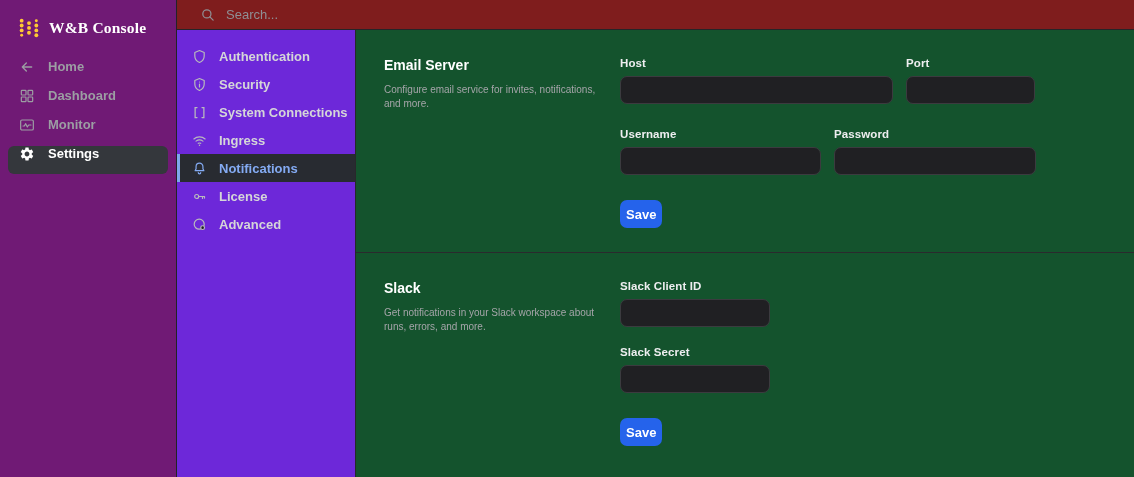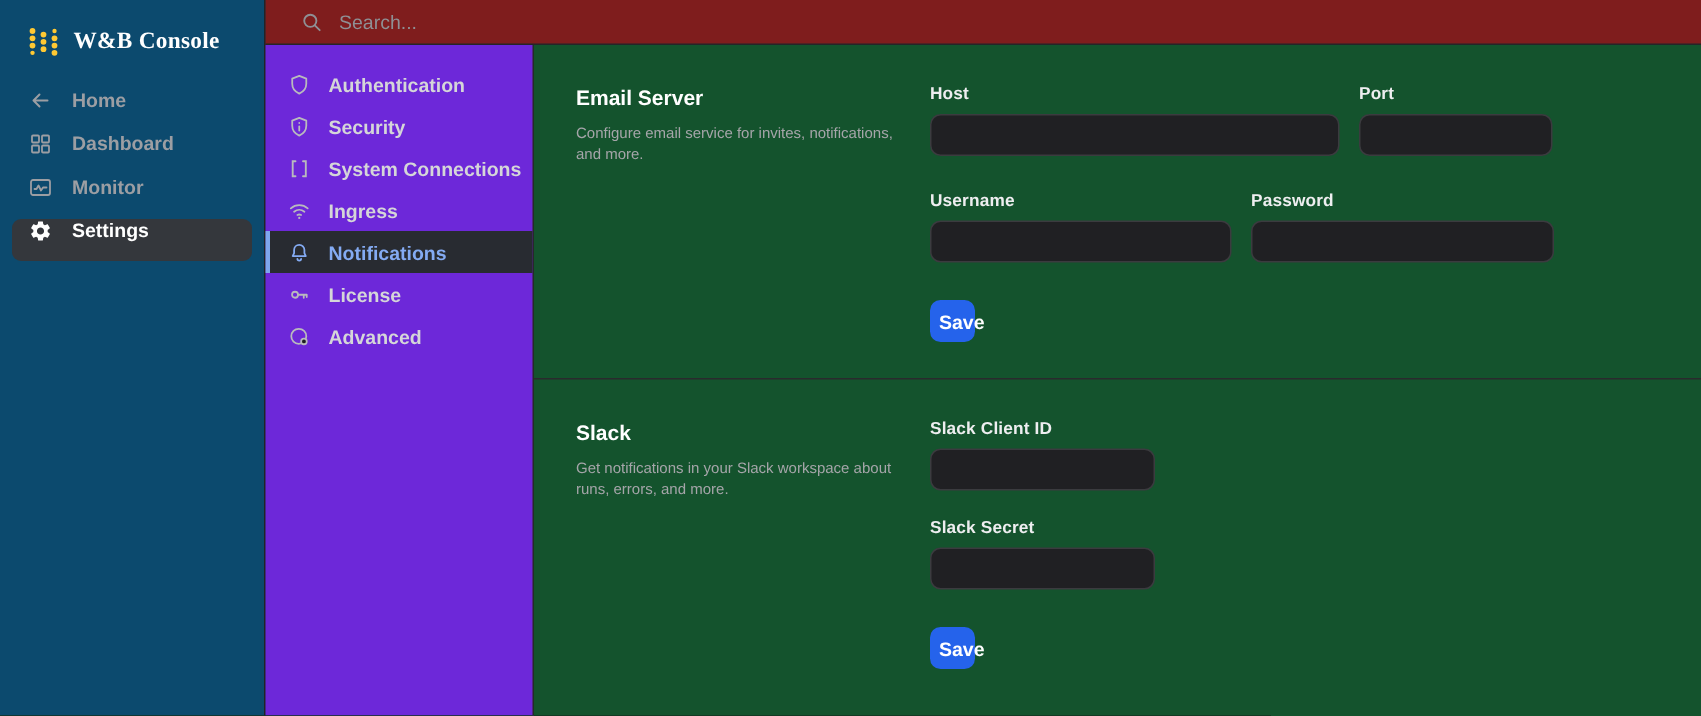--- a/index.html
+++ b/index.html
@@ -10,21 +10,21 @@
     font-family: "Liberation Sans", sans-serif;
     display: flex;
     overflow: hidden;
     color: #e6e6e8;
   }
   svg { display: block; }
 
   
   .left-sidebar {
     flex: 0 0 177px; width: 177px;
-    background: #0c4a6e;
+    background: #701a75;
     border-right: 1px solid #232326;
   }
   .logo-row {
     display: flex; align-items: center; gap: 9px;
     padding: 17px 0 14px 18px;
   }
   .logo-title {
     font-family: "Liberation Serif", serif;
     font-weight: 700; font-size: 15.5px; color: #ffffff;
     letter-spacing: 0.2px;
@@ -114,21 +114,21 @@
     outline: none;
     font-family: "Liberation Sans", sans-serif;
   }
   .w-host { width: 273px; }
   .w-port { width: 129px; }
   .w-user { width: 201px; }
   .w-pass { width: 202px; }
   .w-slack { width: 150px; }
   .save-btn {
     margin-top: 25px;
-    width: 30px; height: 28px;
+    width: 42px; height: 28px;
     background: #2563eb;
     border: none; border-radius: 7px;
     color: #ffffff; font-size: 13px; font-weight: 700;
     font-family: "Liberation Sans", sans-serif;
     cursor: pointer;
   }
   .gap19 { margin-top: 19px; }
 </style>
 </head>
 <body>

